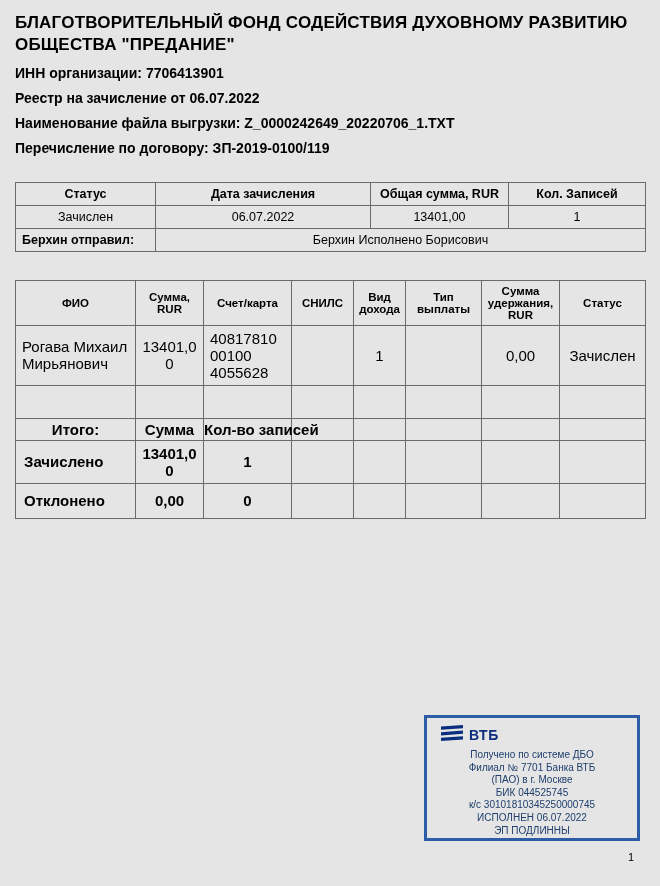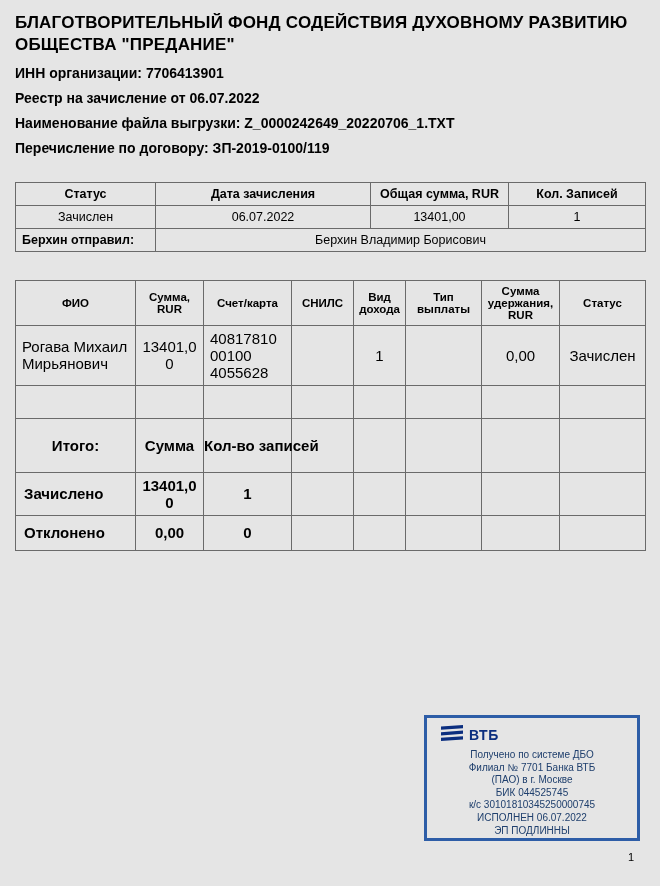--- a/index.html
+++ b/index.html
@@ -46,21 +46,21 @@
   .t2{margin-top:28px;}
   .t2 th{
     font-weight:bold;text-align:center;
     font-size:11.5px;padding:4px 2px;
   }
   .t2 td{font-size:15px;}
   .cell-left{text-align:left;}
   .cell-center{text-align:center;}
   .pre{white-space:pre-line;}
   .spacer-row td{height:24px;}
-  .totals-head td{font-weight:bold;text-align:center;white-space:nowrap;padding:18px 0;}
+  .totals-head td{font-weight:bold;text-align:center;white-space:nowrap;padding:2px 0;}
   .totals-row td{font-weight:bold;height:26px;}
   .totals-row .lbl{text-align:left;padding-left:8px;}
   .totals-row .val{text-align:center;}
 
   .stamp{
     position:absolute;
     left:424px;top:715px;
     width:216px;height:126px;
     border:3px solid #2d5da7;
     box-sizing:border-box;
@@ -116,21 +116,21 @@
       <th>Кол. Записей</th>
     </tr>
     <tr>
       <td>Зачислен</td>
       <td>06.07.2022</td>
       <td>13401,00</td>
       <td>1</td>
     </tr>
     <tr>
       <td class="sender-label">Берхин отправил:</td>
-      <td class="sender-value" colspan="3">Берхин Владимир Борисович</td>
+      <td class="sender-value" colspan="3">Берхин Исполнено Борисович</td>
     </tr>
   </tbody>
     </table>
 
   <table class="t2">
     <colgroup>
       <col style="width:120px">
         <col style="width:68px">
         <col style="width:88px">
         <col style="width:62px">

